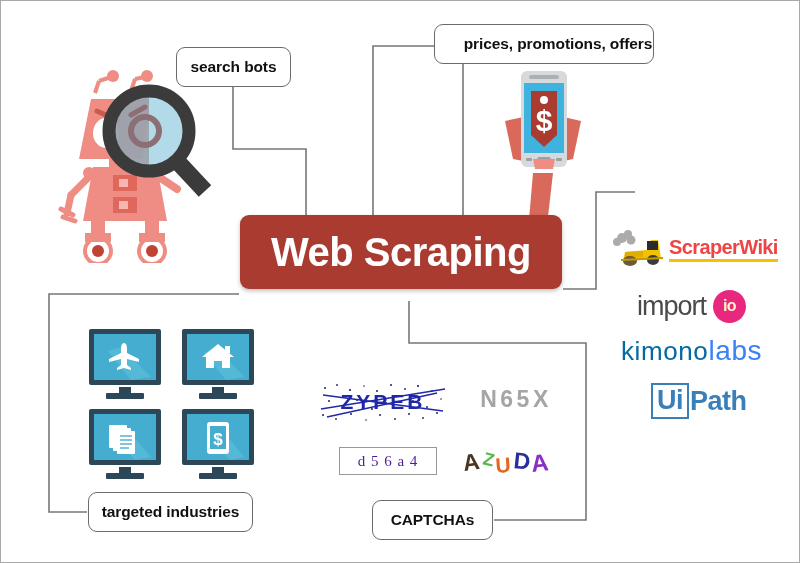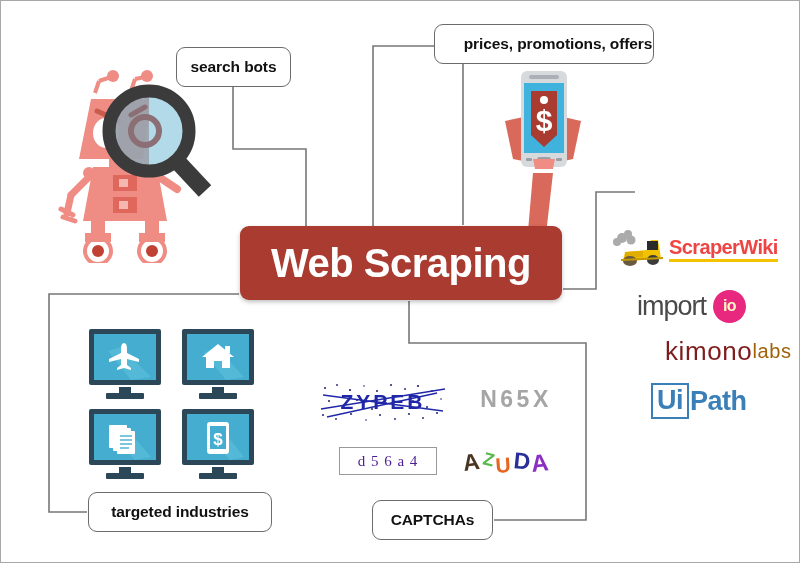--- a/index.html
+++ b/index.html
@@ -30,27 +30,27 @@
     display:flex;
     align-items:center;
     justify-content:center;
     box-sizing:border-box;
     white-space:nowrap;
     letter-spacing:-0.1px;
   }
   #lbl-search-bots{left:175px;top:46px;width:115px;height:40px;font-size:15.5px;}
   #lbl-prices{left:433px;top:23px;width:220px;height:40px;font-size:15.5px;padding-left:28px;}
   #lbl-tools{left:635px;top:171px;width:122px;height:40px;font-size:15.5px;}
-  #lbl-targeted{left:87px;top:491px;width:184px;height:40px;font-size:15.5px;justify-content:center;}
+  #lbl-targeted{left:87px;top:491px;width:165px;height:40px;font-size:15.5px;justify-content:center;}
   #lbl-captchas{left:371px;top:499px;width:121px;height:40px;font-size:15.5px;}
 
   
   #center-node{
     position:absolute;
-    left:239px;top:225px;
+    left:239px;top:214px;
     width:322px;height:74px;
     background:#a93b30;
     border-radius:9px;
     display:flex;align-items:center;justify-content:center;
     box-shadow:0 2px 4px rgba(0,0,0,.25);
   }
   #center-node .txt{
     color:#ffffff;
     font-size:40px;
     font-weight:bold;
@@ -73,22 +73,22 @@
     margin-left:4px;
   }
   #logo-importio{left:636px;top:286px;width:160px;height:38px;}
   #imp-text{font-size:27px;color:#4a4a4a;letter-spacing:-1px;}
   #imp-circle{
     width:33px;height:33px;border-radius:50%;background:#e8287f;
     margin-left:7px;display:flex;align-items:center;justify-content:center;
     color:#fef9c3;font-size:16px;font-weight:bold;letter-spacing:-0.5px;
   }
   #logo-kimono{left:620px;top:333px;width:175px;height:34px;}
-  #kim-a{font-size:26px;color:#7f1d1d;letter-spacing:0.6px;font-weight:300;margin-left:44px;}
-  #kim-b{font-size:20px;color:#a16207;letter-spacing:0.6px;font-weight:300;}
+  #kim-a{font-size:26px;color:#0369a1;letter-spacing:0.6px;font-weight:300;}
+  #kim-b{font-size:28px;color:#3b82f6;letter-spacing:0.6px;font-weight:300;}
   #logo-uipath{left:650px;top:379px;width:130px;height:42px;}
   #uip-box{
     border:2.5px solid #3b7fb8;color:#3b7fb8;font-size:27px;font-weight:bold;
     padding:0 4px;line-height:1.15;letter-spacing:-0.5px;
   }
   #uip-text{color:#3b7fb8;font-size:27px;font-weight:bold;letter-spacing:-0.5px;margin-left:1px;}
 
   
   .captcha{position:absolute;}
   #cap1{left:316px;top:378px;width:132px;height:44px;}

